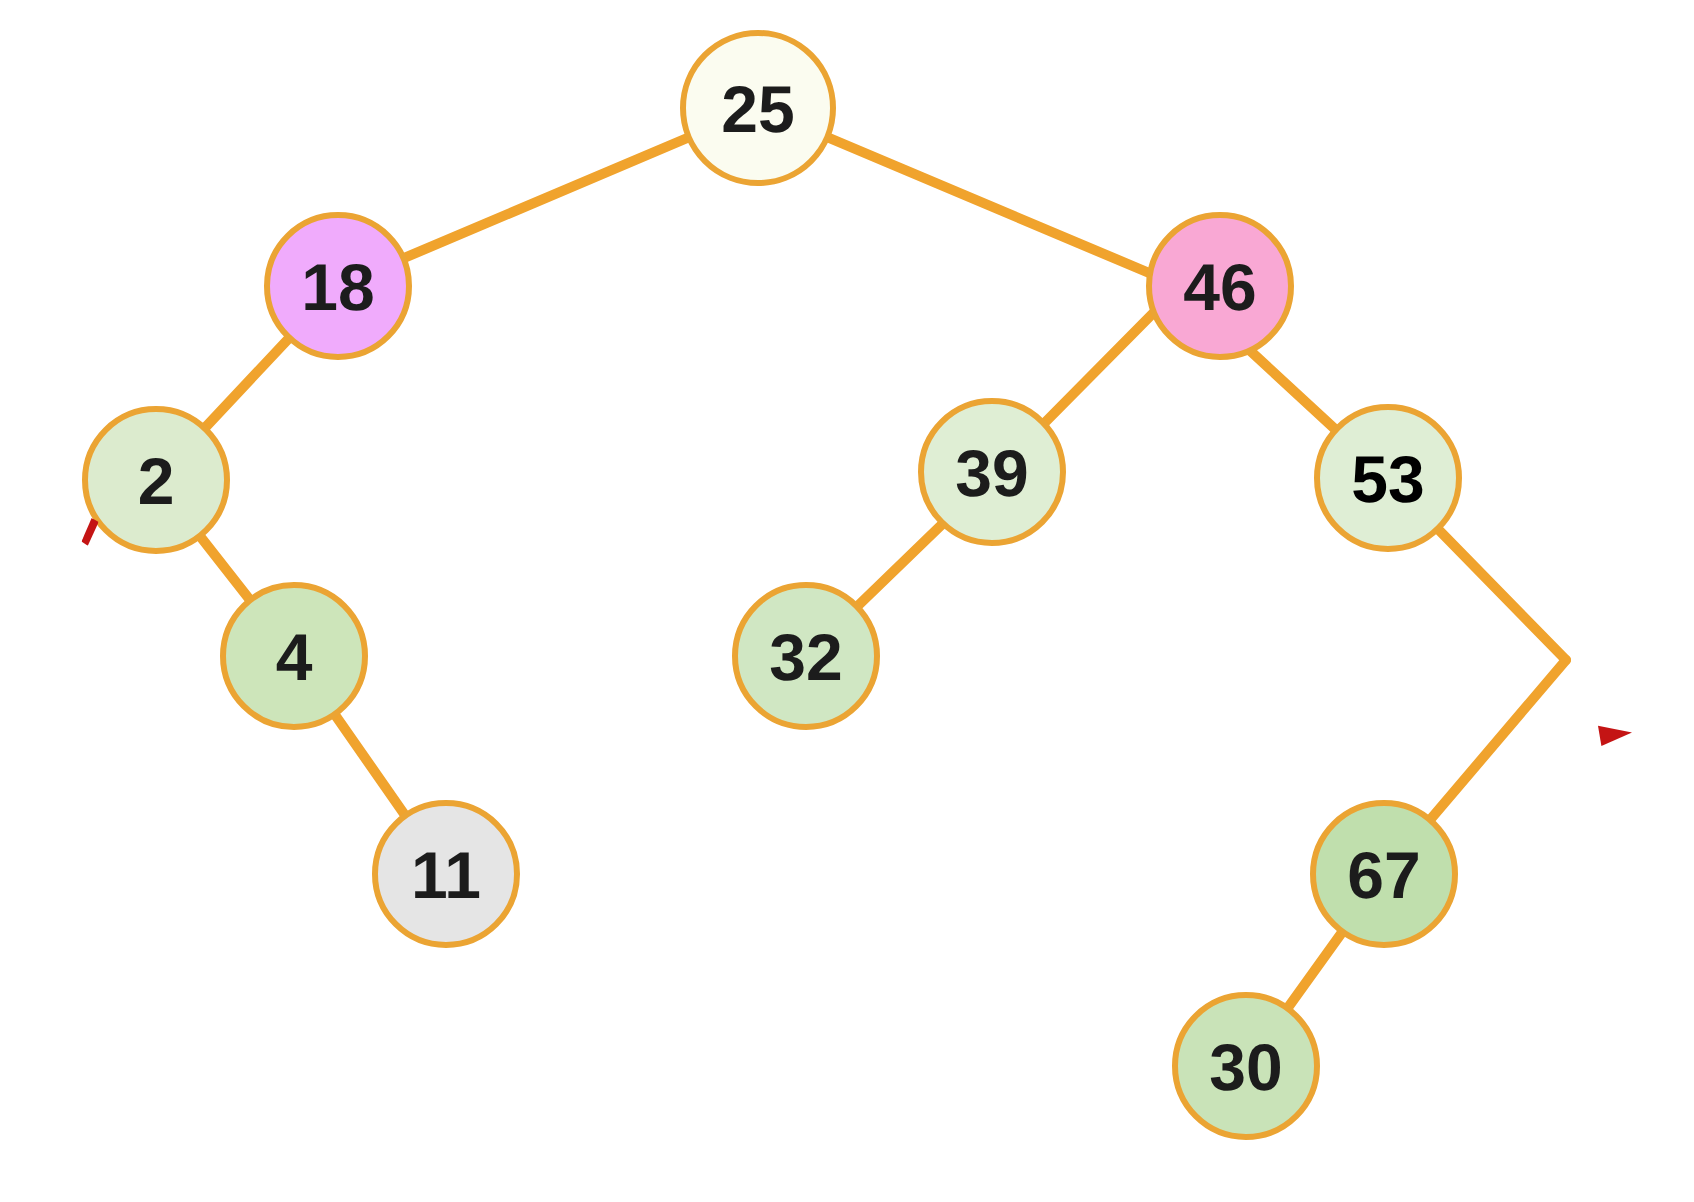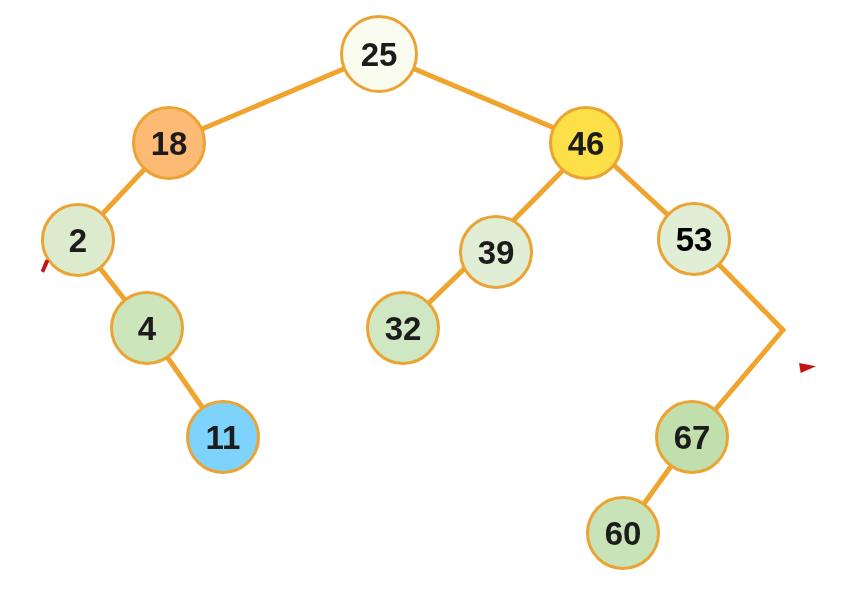--- a/index.html
+++ b/index.html
@@ -83,57 +83,57 @@
     <line class="edge" x1="496" y1="238" x2="403" y2="328"></line>
     <line class="edge" x1="694" y1="239" x2="783" y2="330"></line>
     <line class="edge" x1="783" y1="330" x2="692" y2="437"></line>
     <line class="edge" x1="692" y1="437" x2="623" y2="533"></line>
   </svg>
 
   <div class="node root" style="left: 340px; top: 15px; background-color: rgb(251, 252, 240);">
     <span class="node-label" style="color: rgb(28, 28, 28);">25</span>
   </div>
 
-  <div class="node" style="left: 132px; top: 106px; background-color: #fdba74;">
+  <div class="node" style="left: 132px; top: 106px; background-color: #f0abfc;">
     <span class="node-label" style="color: rgb(28, 28, 28);">18</span>
   </div>
 
-  <div class="node" style="left: 549px; top: 106px; background-color: #fde047;">
+  <div class="node" style="left: 573px; top: 106px; background-color: #f9a8d4;">
     <span class="node-label" style="color: rgb(28, 28, 28);">46</span>
   </div>
 
   <div class="node" style="left: 41px; top: 203px; background-color: rgb(220, 235, 206);">
     <span class="node-label" style="color: rgb(28, 28, 28);">2</span>
   </div>
 
-  <div class="node" style="left: 459px; top: 215px; background-color: rgb(223, 238, 212);">
+  <div class="node" style="left: 459px; top: 199px; background-color: rgb(223, 238, 212);">
     <span class="node-label" style="color: rgb(28, 28, 28);">39</span>
   </div>
 
   <div class="node" style="left: 657px; top: 202px; background-color: rgb(223, 238, 213);">
     <span class="node-label" style="color: #000000;">53</span>
   </div>
 
   <div class="node" style="left: 110px; top: 291px; background-color: rgb(205, 229, 186);">
     <span class="node-label" style="color: rgb(28, 28, 28);">4</span>
   </div>
 
   <div class="node" style="left: 366px; top: 291px; background-color: rgb(208, 231, 195);">
     <span class="node-label" style="color: rgb(28, 28, 28);">32</span>
   </div>
 
 
-  <div class="node" style="left: 186px; top: 400px; background-color: #7dd3fc;">
+  <div class="node" style="left: 186px; top: 400px; background-color: #e5e5e5;">
     <span class="node-label" style="color: rgb(28, 28, 28);">11</span>
   </div>
 
   <div class="node" style="left: 655px; top: 400px; background-color: rgb(192, 223, 173);">
     <span class="node-label" style="color: rgb(28, 28, 28);">67</span>
   </div>
 
   <div class="node" style="left: 586px; top: 496px; background-color: rgb(201, 227, 184);">
-    <span class="node-label" style="color: rgb(28, 28, 28);">60</span>
+    <span class="node-label" style="color: rgb(28, 28, 28);">30</span>
   </div>
 
   <div class="red-tick" style="background-color: rgb(196, 20, 20);"></div>
   <div class="red-triangle" style="background-color: rgb(196, 20, 20);"></div>
 
 </div>
 
 </body></html>

